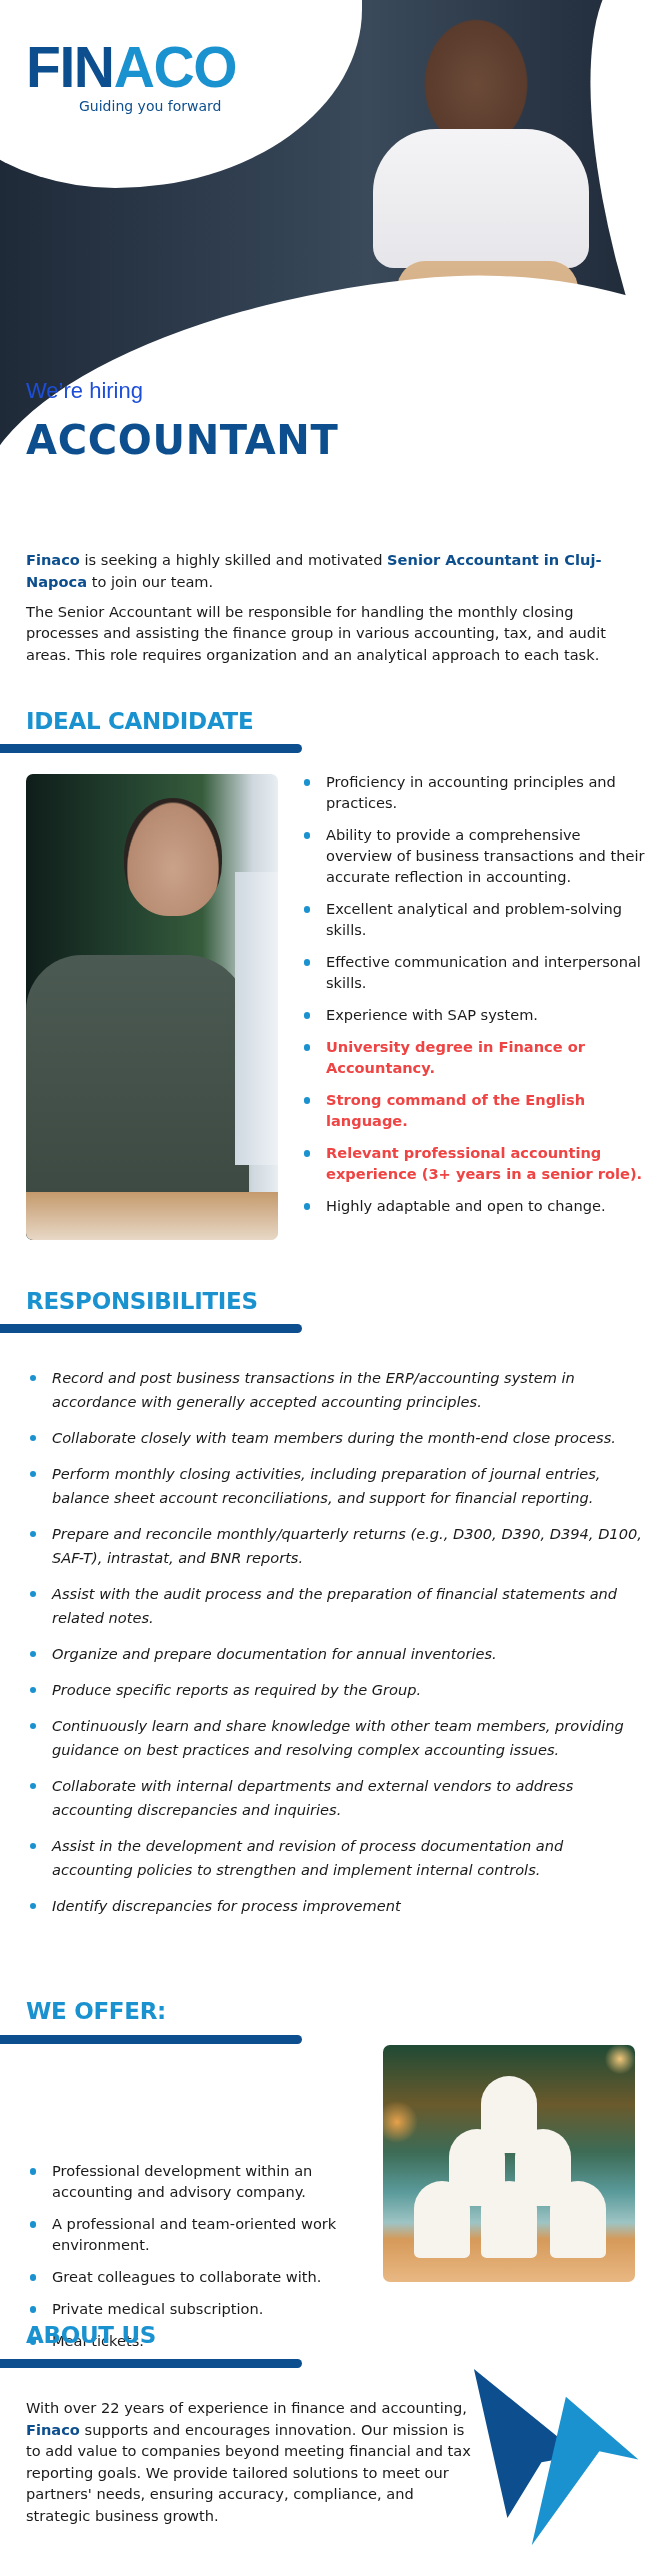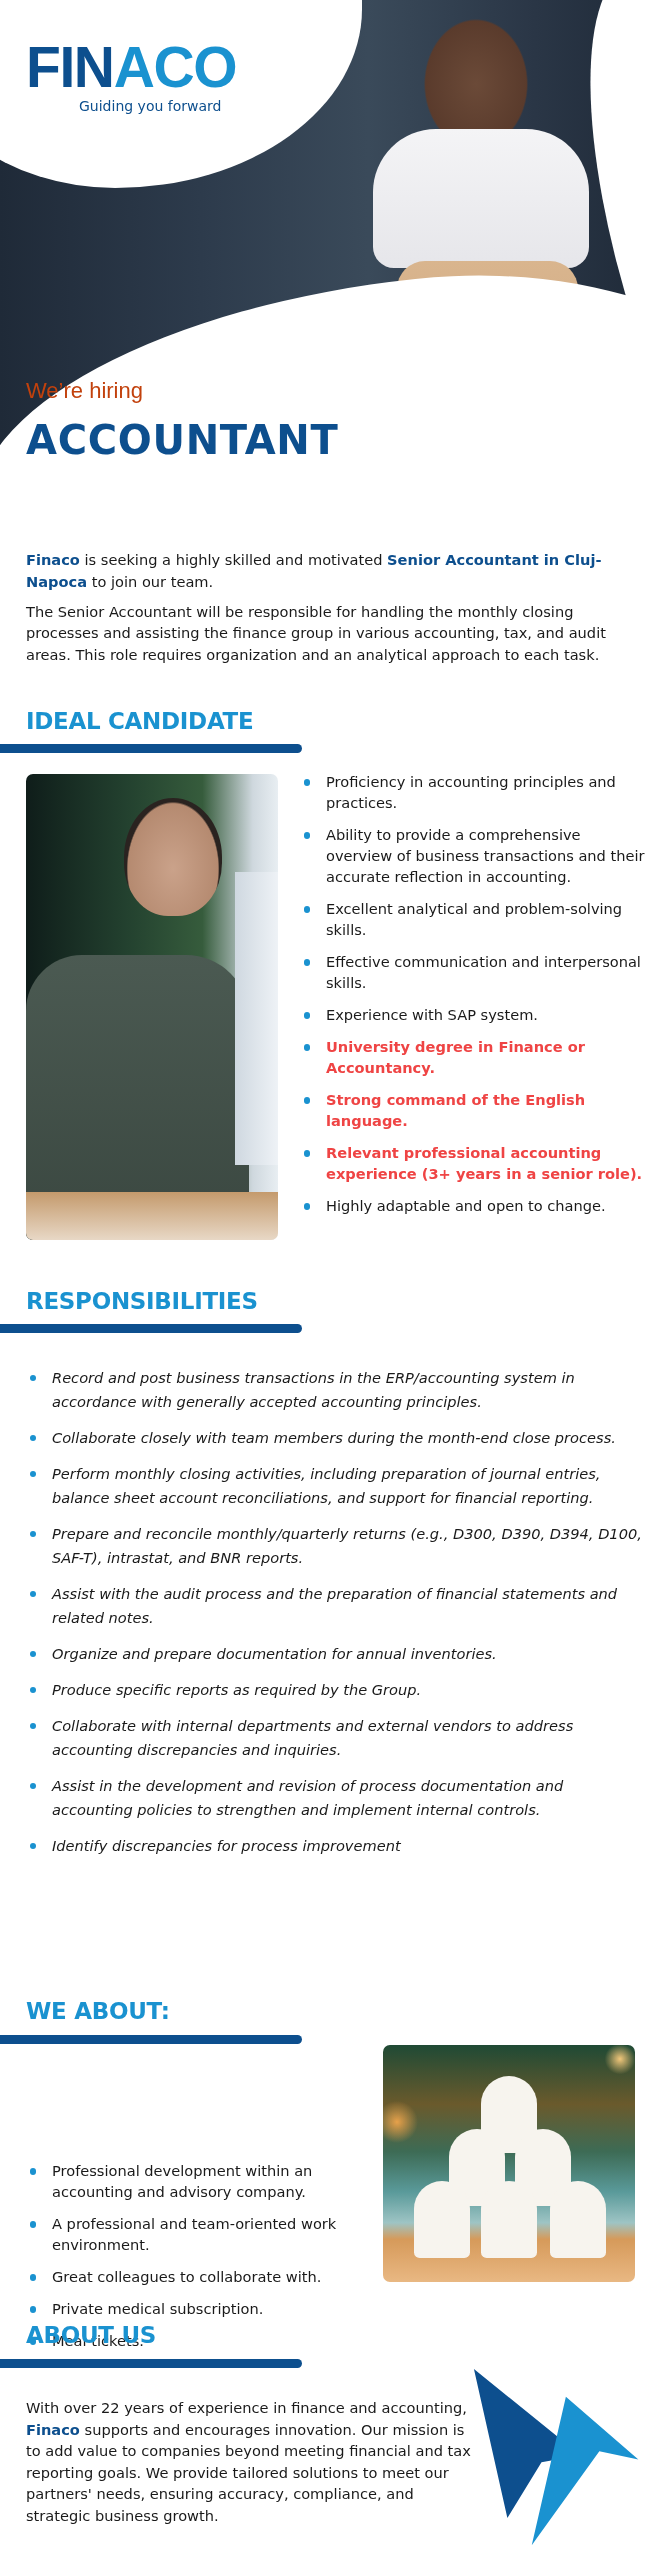--- a/index.html
+++ b/index.html
@@ -20,21 +20,21 @@
   .hero-blob-top { position: absolute; left: -84px; top: -98px; width: 446px; height: 286px; background: #ffffff; border-radius: 0 0 62% 50% / 0 0 70% 60%; }
   .hero-blob-bottom { position: absolute; left: -42px; top: 327px; width: 836px; height: 418px; background: #ffffff; border-radius: 55% 45% 0 0 / 45% 55% 0 0; transform: rotate(-6deg); transform-origin: 0 0; }
   .hero-blob-right { position: absolute; left: 613px; top: -42px; width: 181px; height: 571px; background: #ffffff; border-radius: 60% 0 0 40%; transform: rotate(-18deg); }
 
   .logo { position: absolute; left: 26px; top: 42px; }
   .logo-word { font-family: "Liberation Sans", sans-serif; font-weight: bold; font-size: 57px; letter-spacing: -1.4px; line-height: 50px; }
   .logo-fi { color: #0d4f8e; }
   .logo-aco { color: #1a92d0; }
   .logo-tag { position: absolute; left: 53px; top: 56px; font-size: 14px; color: #0d4f8e; white-space: nowrap; font-family: "DejaVu Sans", sans-serif; }
 
-  .hiring { position: absolute; left: 26px; top: 378px; font-size: 22px; color: #c2410c; font-family: "Liberation Sans", sans-serif; }
+  .hiring { position: absolute; left: 26px; top: 378px; font-size: 22px; color: #1d4ed8; font-family: "Liberation Sans", sans-serif; }
   .title { position: absolute; left: 26px; top: 415px; font-size: 40px; line-height: 50px; font-weight: bold; color: #0d4f8e; font-family: "DejaVu Sans", sans-serif; letter-spacing: 0.7px; }
 
   
   .intro { position: absolute; left: 26px; top: 549px; width: 620px; font-size: 14.6px; line-height: 21.6px; color: #1a1a1a; }
   .intro p { margin-bottom: 8.4px; }
   .hl { color: #0d4f8e; font-weight: bold; }
 
   .sec-head { position: absolute; left: 26px; font-size: 23px; font-weight: bold; color: #1a92d0; font-family: "DejaVu Sans", sans-serif; letter-spacing: -0.3px; }
   .sec-bar { position: absolute; left: 0; height: 9px; width: 302px; background: #0d4f8e; border-radius: 0 4.9px 4.9px 0; }
 
@@ -122,26 +122,27 @@
 <div class="sec-bar" style="top:1324px"></div>
 
 <ul class="bullets resp-list">
   <li>Record and post business transactions in the ERP/accounting system in accordance with generally accepted accounting principles.</li>
   <li>Collaborate closely with team members during the month-end close process.</li>
   <li>Perform monthly closing activities, including preparation of journal entries, balance sheet account reconciliations, and support for financial reporting.</li>
   <li>Prepare and reconcile monthly/quarterly returns (e.g., D300, D390, D394, D100, SAF-T), intrastat, and BNR reports.</li>
   <li>Assist with the audit process and the preparation of financial statements and related notes.</li>
   <li>Organize and prepare documentation for annual inventories.</li>
   <li>Produce specific reports as required by the Group.</li>
+  <li>Continuously learn and share knowledge with other team members, providing guidance on best practices and resolving complex accounting issues.</li>
   <li>Collaborate with internal departments and external vendors to address accounting discrepancies and inquiries.</li>
   <li>Assist in the development and revision of process documentation and accounting policies to strengthen and implement internal controls.</li>
   <li>Identify discrepancies for process improvement</li>
 </ul>
 
-<div class="sec-head" style="top:1998px">WE ABOUT:</div>
+<div class="sec-head" style="top:1998px">WE OFFER:</div>
 <div class="sec-bar" style="top:2035px"></div>
 
 <ul class="bullets offer-list">
   <li>Professional development within an accounting and advisory company.</li>
   <li>A professional and team-oriented work environment.</li>
   <li>Great colleagues to collaborate with.</li>
   <li>Private medical subscription.</li>
   <li>Meal tickets.</li>
 </ul>
 

